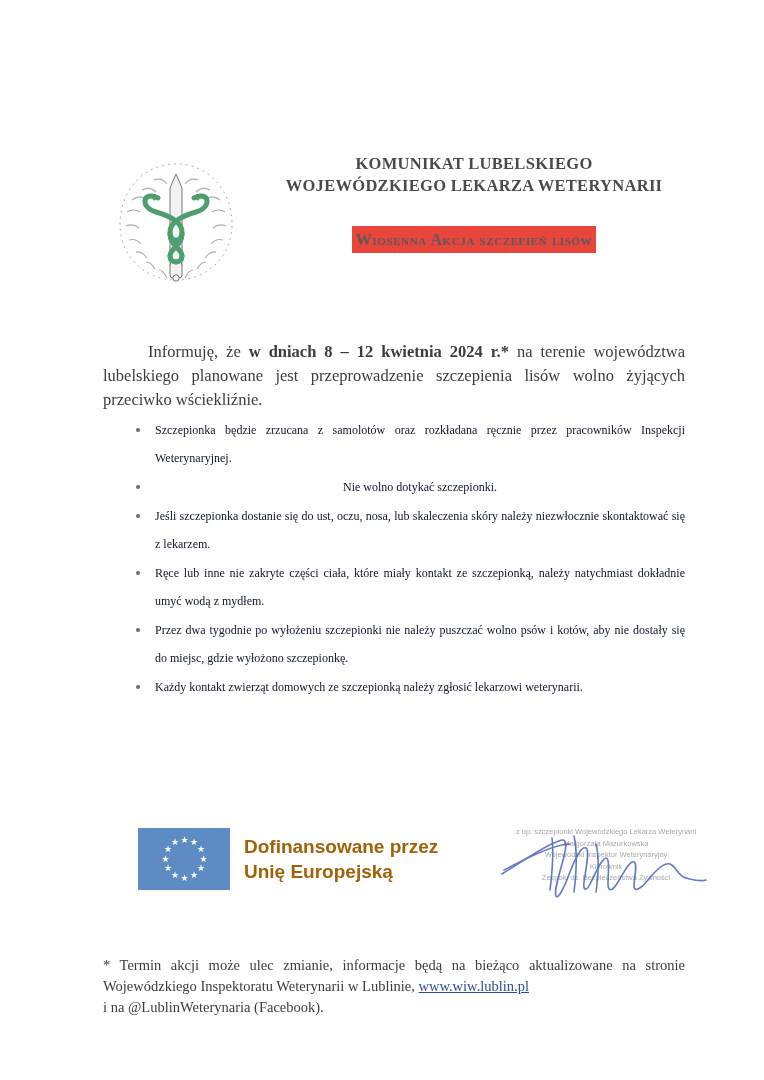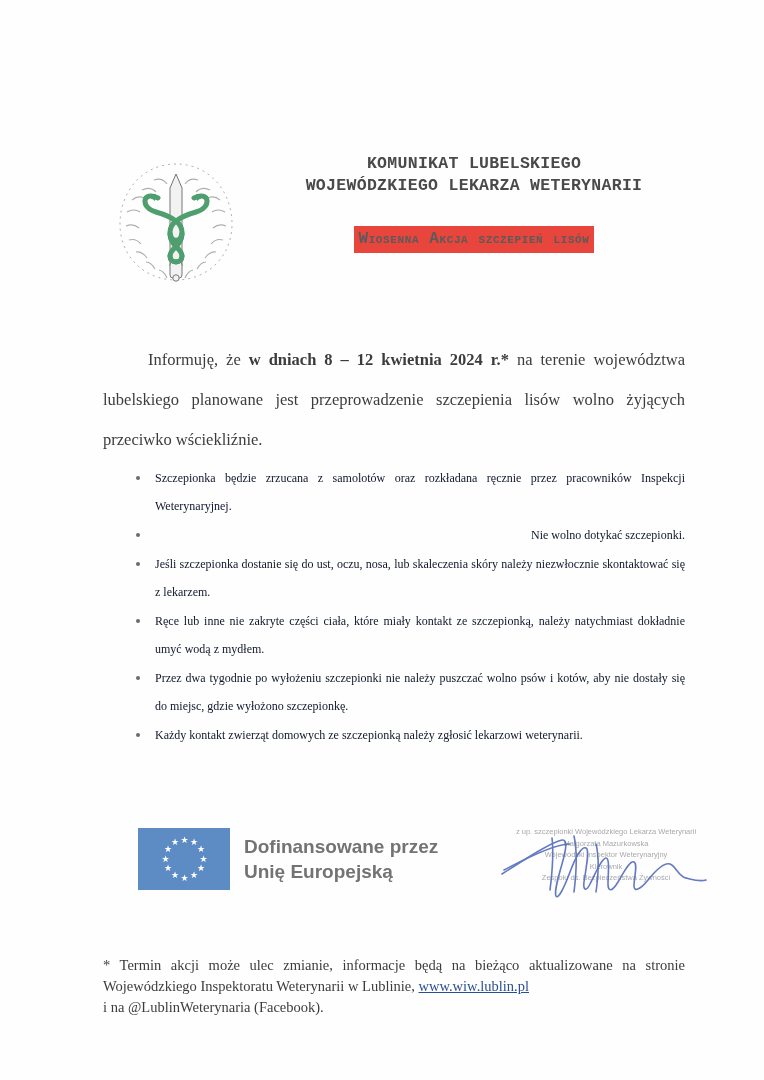--- a/index.html
+++ b/index.html
@@ -22,21 +22,20 @@
     background: #fefefe;
   }
 
   
   .header {
     position: absolute;
     left: 0;
     top: 148px;
     width: 624px;
     height: 150px;
-    font-family: Liberation Mono, monospace;
   }
 
   .logo {
     position: absolute;
     left: 112px;
     top: 8px;
     width: 128px;
     height: 132px;
   }
   .logo svg { display: block; }
@@ -81,21 +80,21 @@
     position: absolute;
     left: 103px;
     top: 340px;
     width: 582px;
   }
 
   .lead {
     text-align: justify;
     text-justify: inter-word;
     font-size: 16.5px;
-    line-height: 40px;
+    line-height: 24px;
     text-indent: 45px;
     margin: 0 0 4px 0;
     color: #3c3c3c;
   }
   .lead b { font-weight: bold; }
 
   ul.points {
     list-style: none;
     margin: 0;
     padding: 0;
@@ -113,21 +112,21 @@
   ul.points > li::before {
     content: "";
     position: absolute;
     left: 33px;
     top: 12px;
     width: 4px;
     height: 4px;
     border-radius: 50%;
     background: #6b6b6b;
   }
-  ul.points > li.nojust { text-align: right; }
+  ul.points > li.nojust { text-align: center; }
 
   
   .eu-block {
     position: absolute;
     left: 138px;
     top: 828px;
     display: flex;
     align-items: center;
     gap: 14px;
   }
@@ -145,21 +144,21 @@
     color: #ffffff;
     font-size: 9px;
     line-height: 7px;
     text-align: center;
   }
   .eu-text {
     font-family: "Liberation Sans", "DejaVu Sans", sans-serif;
     font-weight: bold;
     font-size: 19px;
     line-height: 25px;
-    color: #737373;
+    color: #a16207;
     white-space: nowrap;
   }
   .eu-text span { display: block; }
 
   .sign-block {
     position: absolute;
     left: 500px;
     top: 826px;
     width: 212px;
     height: 86px;

